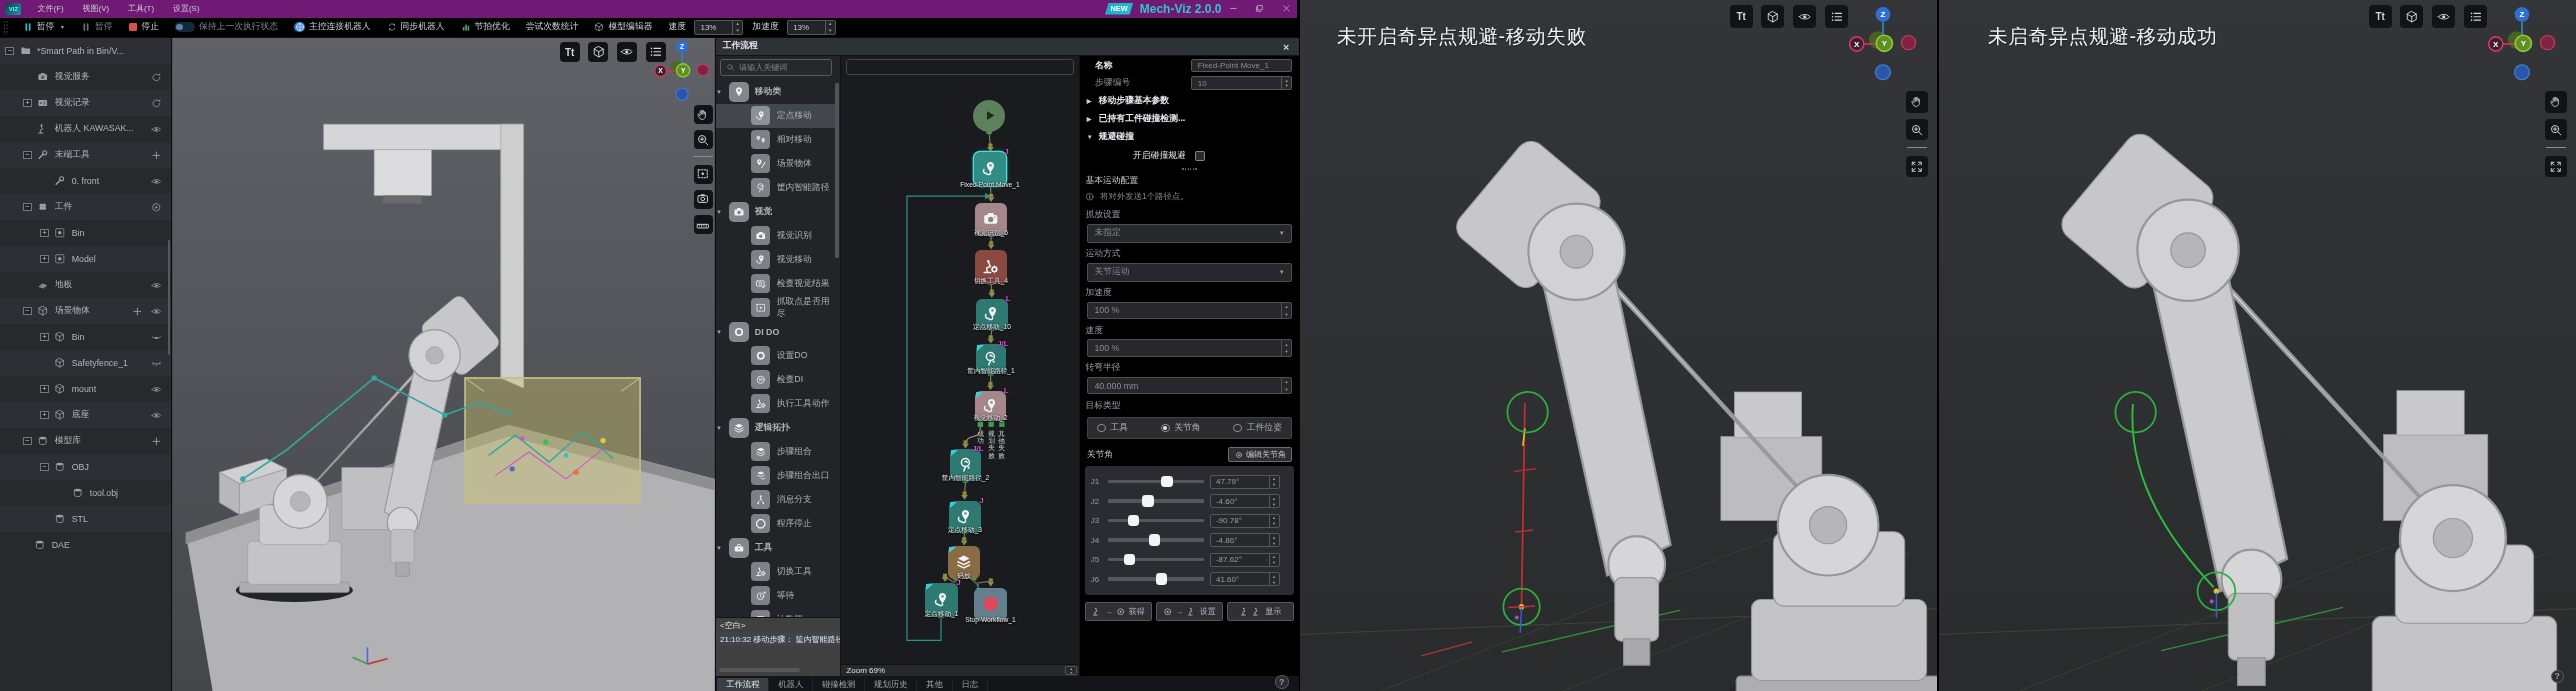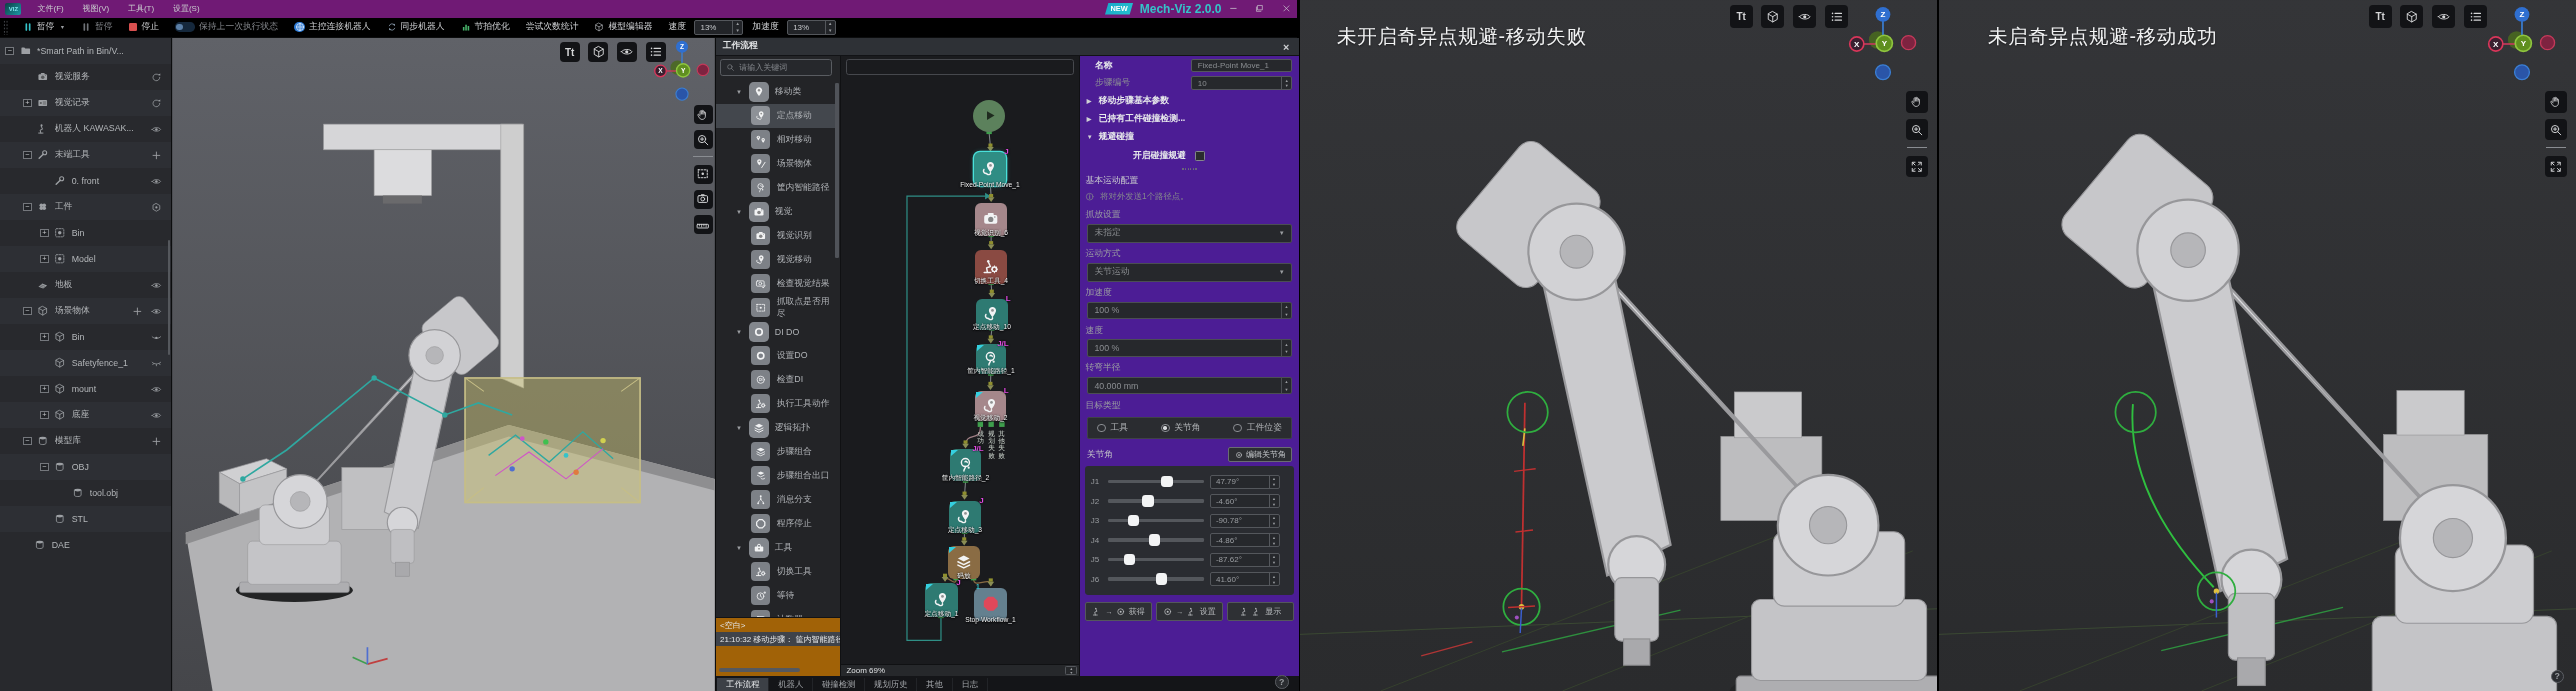--- a/index.html
+++ b/index.html
@@ -51,31 +51,31 @@
   
   .bpanel{position:absolute;left:715px;top:38px;width:583px;height:653px;background:#222326;border-left:0.7px solid #0c0d0e;}
   .wf-header{position:absolute;left:0;top:0;width:583px;height:17.5px;background:#2e3136;border-bottom:0.7px solid #121316;display:flex;align-items:center;color:#e2e4e6;font-size:8.8px;font-weight:bold;padding-left:6.7px;}
   .wf-close{position:absolute;right:5.4px;top:1.3px;width:15px;height:15px;display:flex;align-items:center;justify-content:center;color:#cfd1d4;font-size:10.8px;}
   
   .wf-lib{position:absolute;left:0;top:17.5px;width:124px;height:620px;background:#232427;overflow:hidden;}
   .searchbox{position:absolute;left:4px;top:3.4px;width:112px;height:17.5px;border:0.7px solid #595c61;border-radius:2.7px;display:flex;align-items:center;gap:4px;padding:0 5.4px;color:#84878c;font-size:8px;background:#26282c;}
   .searchbox .ic{width:8.8px;height:8.8px;}
   .lib-rows{position:absolute;left:0;top:24px;width:120px;}
   .lib-group,.lib-item{height:24px;display:flex;align-items:center;font-size:8.8px;color:#b0b3b7;}
-  .lib-group{padding-left:20px;gap:5.4px;}
+  .lib-group{padding-left:0;gap:5.4px;font-weight:bold;}
   .lib-group .tri{font-size:6px;color:#9a9da1;width:8px;}
   .gtile{width:20px;height:20px;border-radius:4.7px;background:#83878d;color:#f2f3f4;display:flex;align-items:center;justify-content:center;flex:none;}
   .gtile .ic{width:12px;height:12px;stroke-width:1.9;}
   .lib-item{padding-left:35px;gap:6.7px;}
   .lib-item .itile{width:19px;height:19px;border-radius:4px;background:#7d8187;color:#f2f3f4;display:flex;align-items:center;justify-content:center;flex:none;}
   .itile .ic{width:11.5px;height:11.5px;}
   .lib-item.sel{background:#43474d;}
   .lib-item.sel .itile{background:#8d9197;}
   .lib-scroll{position:absolute;right:1.3px;top:27px;width:3.4px;height:175px;border-radius:1.3px;background:#505359;}
-  .wf-log{position:absolute;left:0;top:561px;width:124px;height:59px;background:#a16207;border-top:0.7px solid #121316;font-size:8px;color:#e4e6e8;}
+  .wf-log{position:absolute;left:0;top:561px;width:124px;height:59px;background:#404040;border-top:0.7px solid #121316;font-size:8px;color:#e4e6e8;}
   .log-line1{padding:2.7px 4px 1.3px;}
   .log-line2{background:#3f434a;padding:1.3px 4px;white-space:nowrap;overflow:hidden;}
   .log-hscroll{position:absolute;left:2.7px;bottom:4px;width:81px;height:4px;border-radius:2px;background:#55585e;}
   
   .wf-canvas{position:absolute;left:124px;top:17.5px;width:239px;height:620px;background:#1a1b1e;border-left:0.7px solid #101113;overflow:hidden;}
   .flow-topbar{position:absolute;left:5.4px;top:3.4px;width:228px;height:16px;border:0.7px solid #46484d;border-radius:2.7px;}
   #flow-edges{position:absolute;left:0;top:0;}
   #flow-nodes{position:absolute;left:0;top:0;width:239px;height:620px;}
   .fnode{position:absolute;border-radius:6px;display:flex;align-items:center;justify-content:center;}
   .fnode .ic{width:17.5px;height:17.5px;color:#f2f3f4;stroke-width:2;}
@@ -89,31 +89,31 @@
   .ftag{position:absolute;top:-4.7px;right:-2.7px;color:#e24ae2;font-weight:bold;font-size:8px;text-shadow:0 0 2px #000;}
   .fflag{position:absolute;top:1.3px;left:1.3px;width:0;height:0;border-top:6px solid #35d0e0;border-right:7.4px solid transparent;}
   .fstart{position:absolute;border-radius:50%;background:#5c815c;display:flex;align-items:center;justify-content:center;}
   .fstart .ic{width:15px;height:15px;color:#1f2b1f;}
   .stop-oct{width:23px;height:23px;}
   .port-label{position:absolute;color:#ccd4cc;font-size:6.7px;line-height:7.4px;text-align:center;width:9.4px;}
   .edge-num{position:absolute;color:#35c3c9;font-size:6.7px;font-weight:bold;}
   .zoombar{position:absolute;left:0;top:608px;width:239px;height:12px;background:#26282b;border-top:0.7px solid #101113;color:#dfe1e3;font-size:8px;display:flex;align-items:center;padding-left:5.4px;}
   .zoombar .mini-spin{position:absolute;right:2.7px;top:1.3px;width:12px;height:9.4px;border:0.7px solid #54575c;border-radius:1.3px;display:flex;flex-direction:column;align-items:center;font-size:3.7px;color:#9a9da1;justify-content:center;line-height:4px;}
   
-  .props{position:absolute;left:363px;top:17.5px;width:220px;height:620px;background:#4c1d95;border-left:0.7px solid #101113;color:#c3c5c8;font-size:8.8px;overflow:hidden;}
+  .props{position:absolute;left:363px;top:17.5px;width:220px;height:620px;background:#000000;border-left:0.7px solid #101113;color:#c3c5c8;font-size:8.8px;overflow:hidden;}
   .prow{display:flex;align-items:center;height:17.5px;padding:0 6.7px 0 15px;}
   .prow .plabel{flex:1;}
   .plabel.strong{color:#e8eaec;font-weight:bold;}
   .plabel.dim2{color:#8d9094;}
   .pinput{width:101px;height:13.5px;background:#26282c;border:0.7px solid #54575c;border-radius:2px;color:#8b8e92;font-size:8px;display:flex;align-items:center;padding-left:5.4px;position:relative;}
   .pinput.spin .sarr{position:absolute;right:0;top:0;bottom:0;width:10px;border-left:0.7px solid #54575c;display:flex;flex-direction:column;}
   .sarr span{flex:1;display:flex;align-items:center;justify-content:center;font-size:4px;color:#9a9da1;}
   .sec-row{display:flex;align-items:center;gap:5.4px;height:18px;padding-left:6.7px;color:#e8eaec;font-weight:bold;}
   .sec-row .tri{font-size:6px;color:#cfd1d4;width:6.7px;}
-  .chk-row{display:flex;align-items:center;height:20px;padding-left:53px;gap:9.4px;color:#e8eaec;font-weight:bold;text-align:center;}
+  .chk-row{display:flex;align-items:center;height:20px;padding-left:53px;gap:9.4px;color:#e8eaec;font-weight:normal;text-align:center;}
   .checkbox{width:10px;height:10px;border:0.7px solid #84878c;border-radius:1.3px;background:#2a2c30;}
   .dots-handle{height:6.7px;display:flex;align-items:center;justify-content:center;gap:1.3px;}
   .dots-handle i{width:1.3px;height:1.3px;background:#6f7277;border-radius:50%;}
   .motion-title{padding:2.7px 5.4px;color:#c9cbce;}
   .info-row{display:flex;align-items:center;gap:5.4px;padding:1.3px 5.4px;color:#85888c;font-size:8.4px;}
   .info-row .ic{width:9.4px;height:9.4px;color:#85888c;}
   .field-label{padding:5.4px 5.4px 2.7px;color:#9a9da1;}
   .selectbox{margin:0 6.7px;height:19px;background:#26282c;border:0.7px solid #4b4e53;border-radius:2px;display:flex;align-items:center;padding:0 6.7px;color:#8b8e92;position:relative;}
   .selectbox .sel-caret{position:absolute;right:6.7px;font-size:6px;color:#9a9da1;}
   .wideinput{margin:0 6.7px;height:17.5px;background:#26282c;border:0.7px solid #4b4e53;border-radius:2px;display:flex;align-items:center;padding-left:6.7px;color:#8b8e92;position:relative;}

